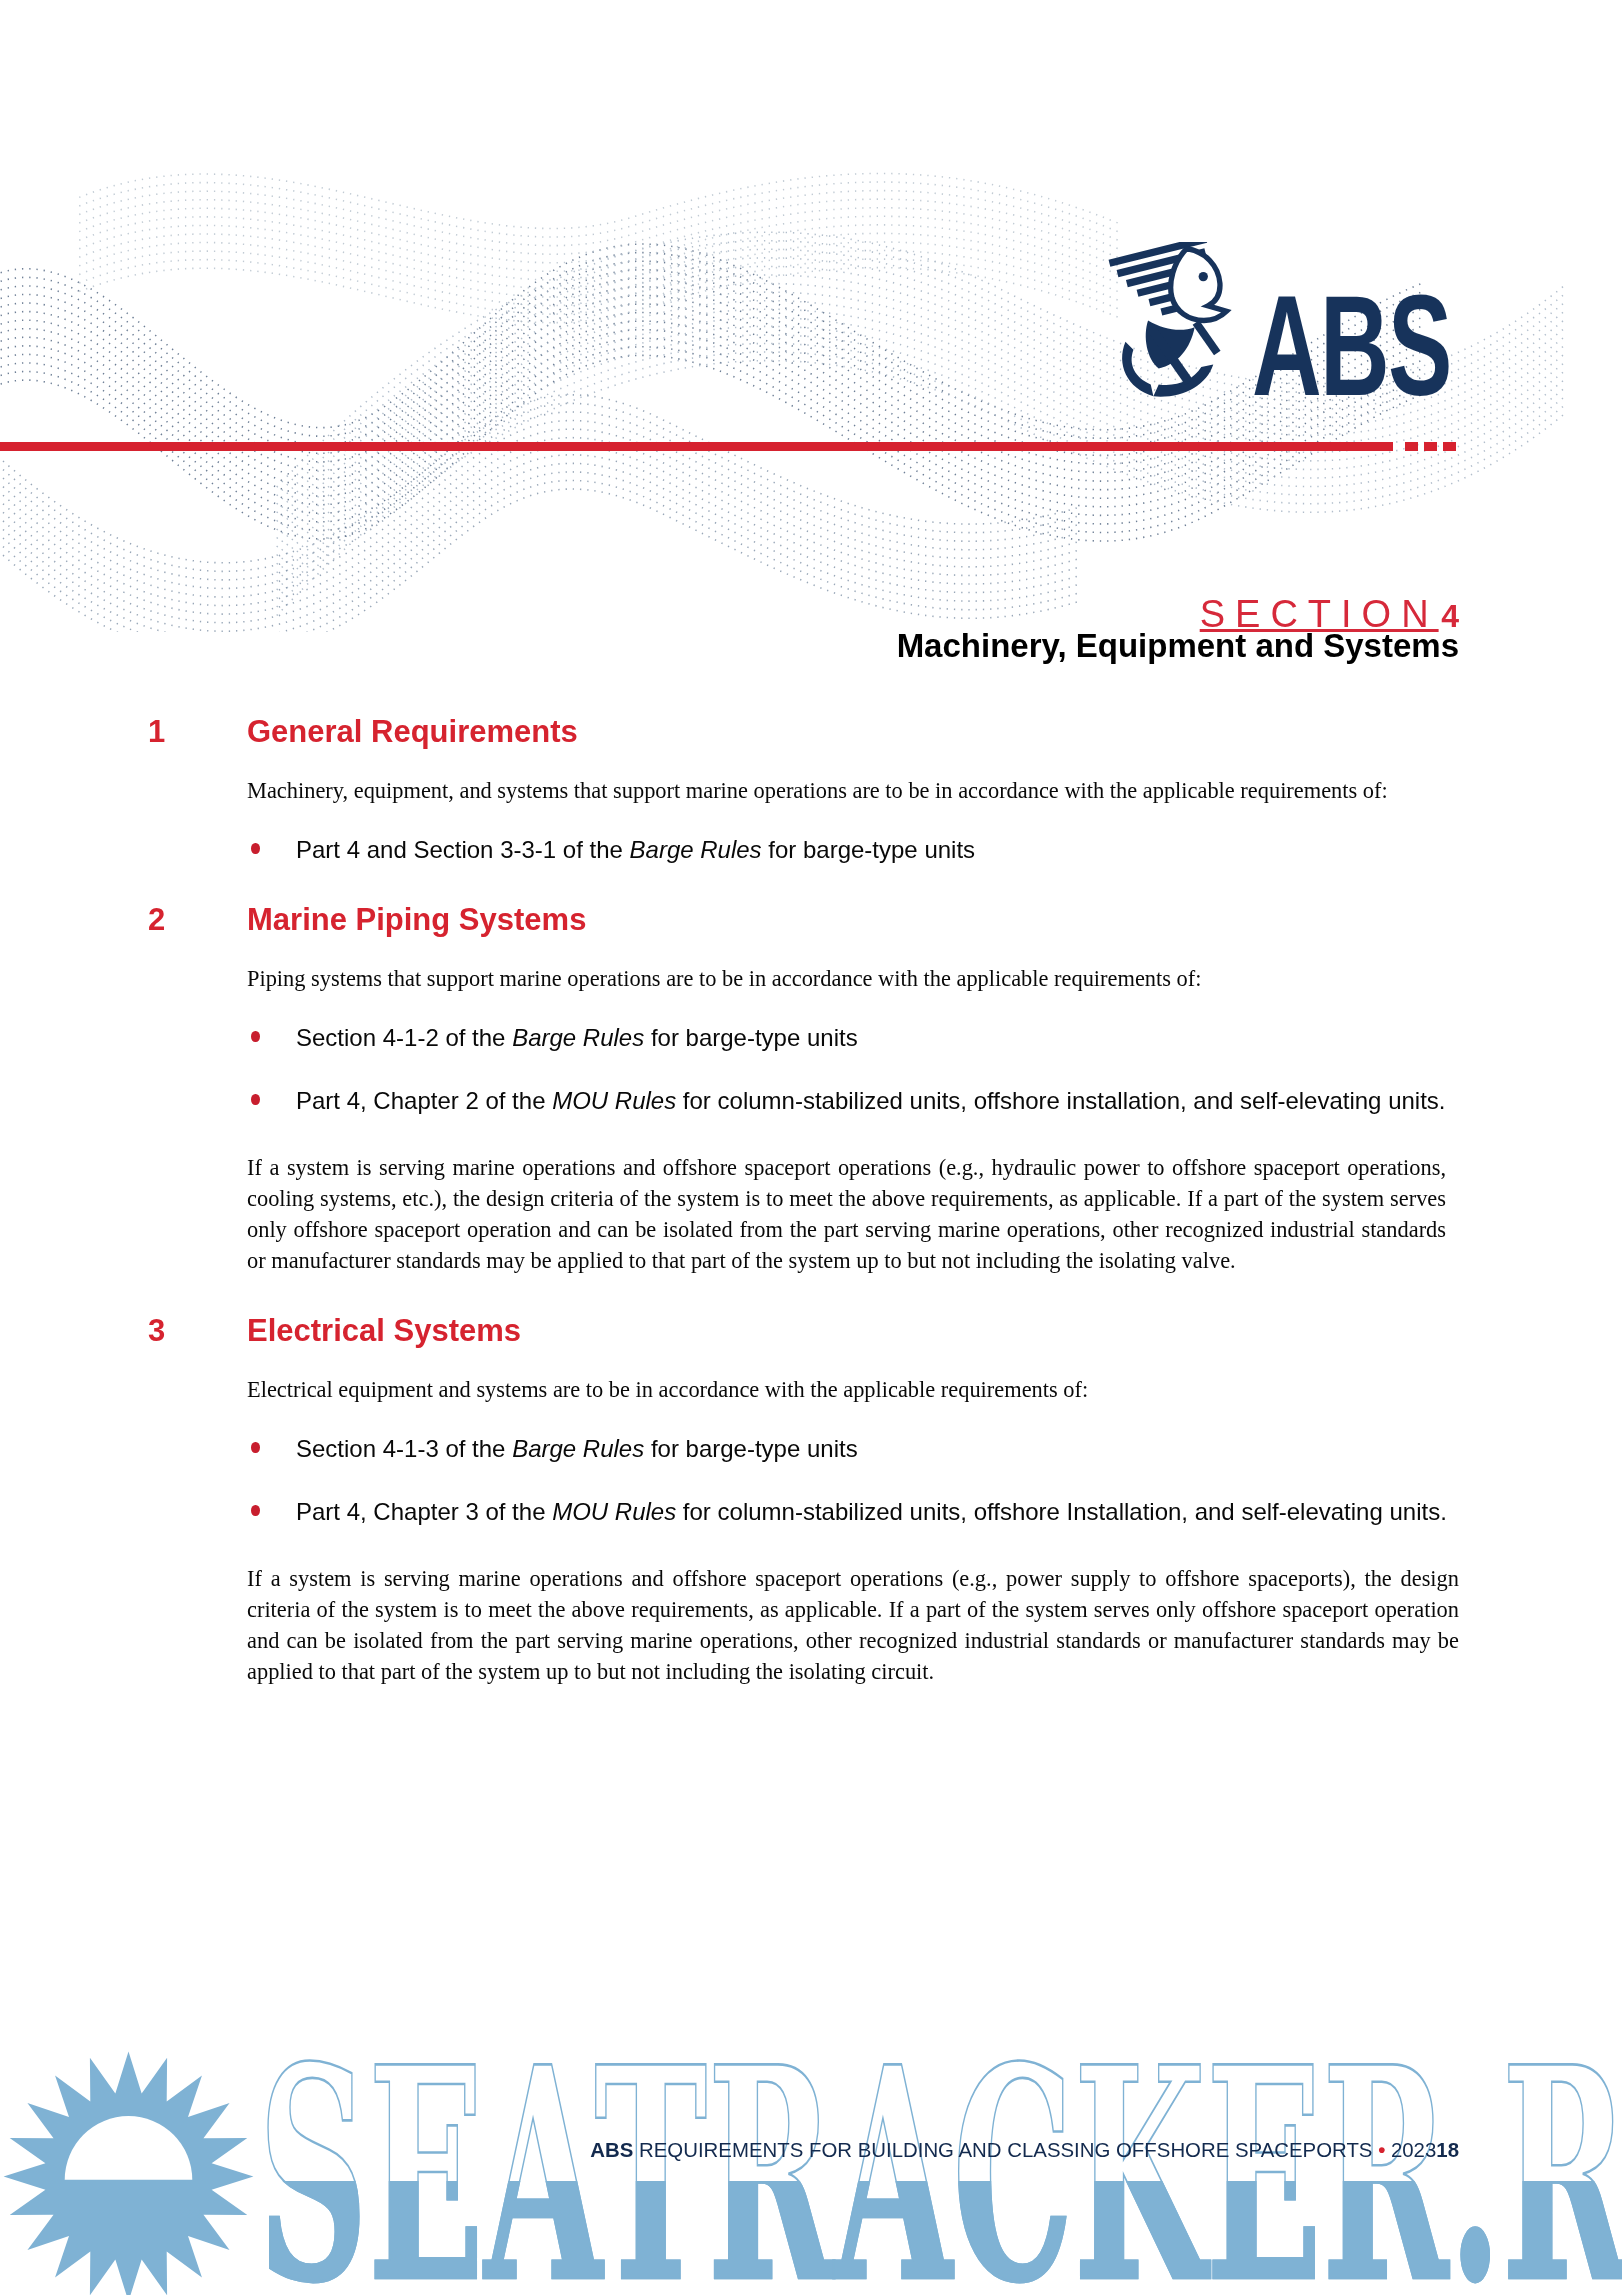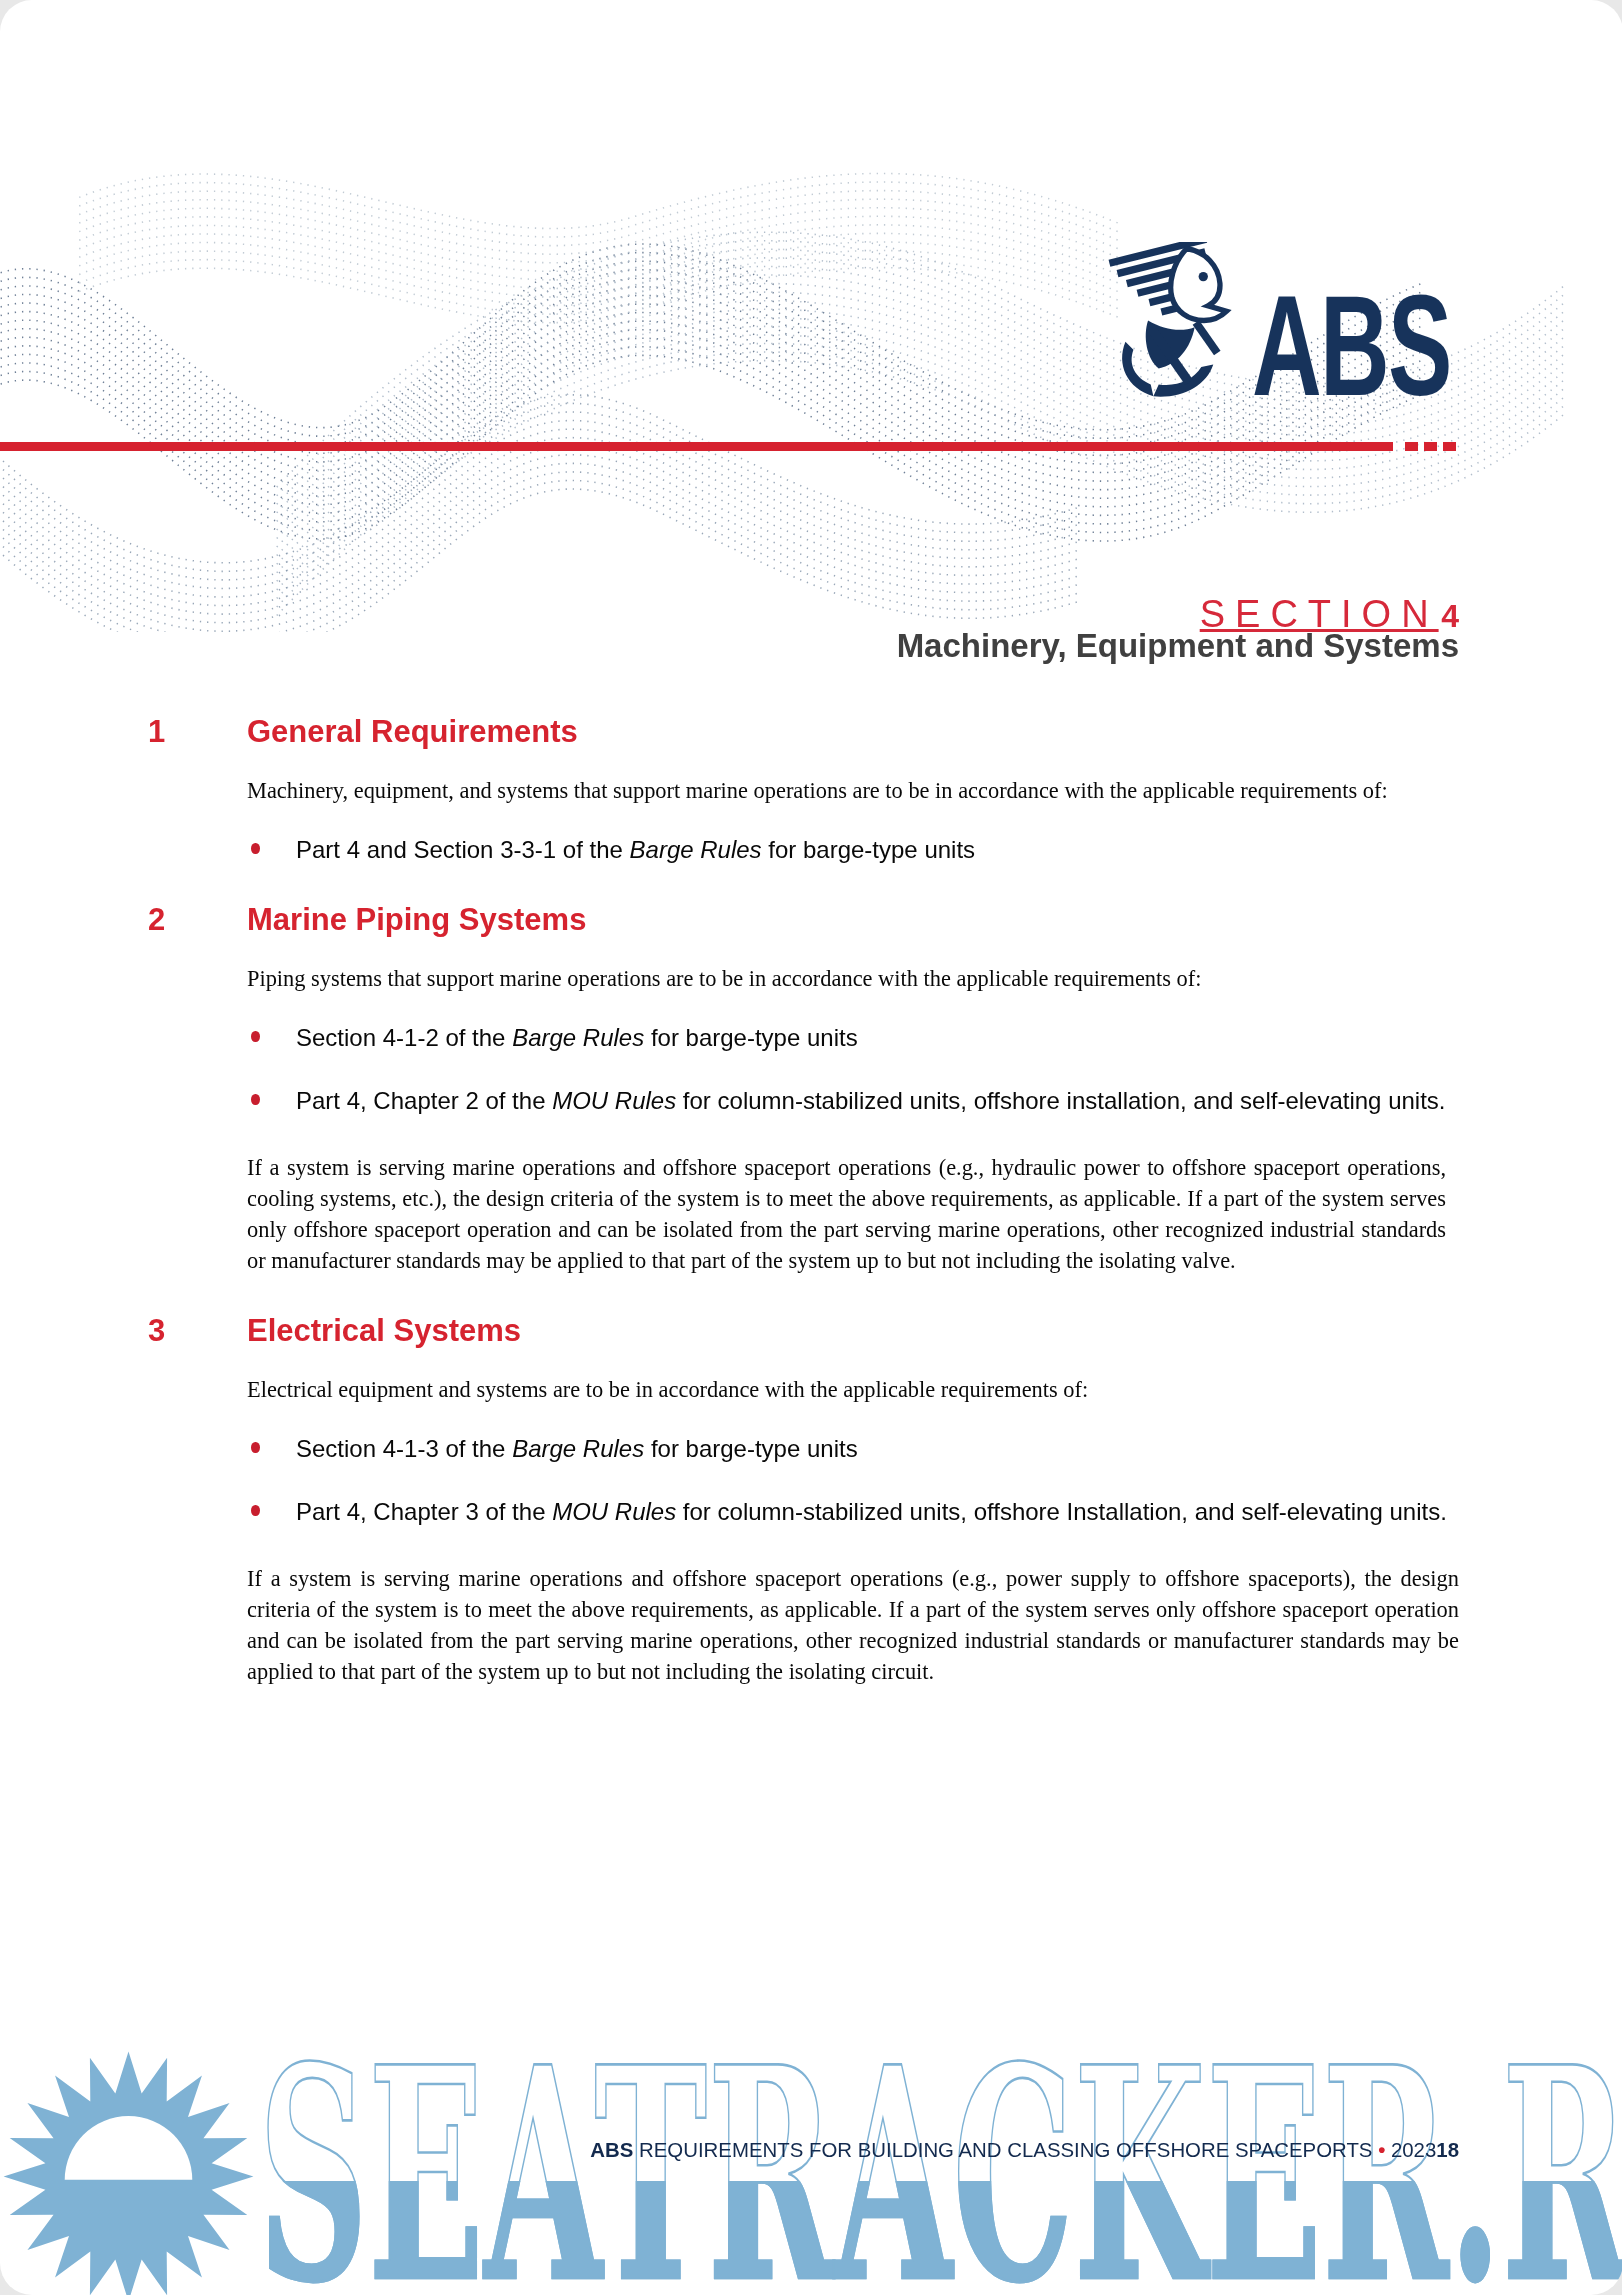--- a/index.html
+++ b/index.html
@@ -1,35 +1,35 @@
 <!DOCTYPE html>
 <html style="font-size:10.5px"><head>
 <meta charset="utf-8">
 <style>
   html,body{margin:0;padding:0;background:#e8e8e8;}
   .page{position:relative;width:1623px;height:2295px;background:#ffffff;overflow:hidden;
-        font-family:"Liberation Sans",sans-serif;border-radius:32px;}
+        font-family:"Liberation Sans",sans-serif;}
 
   
   .waves{position:absolute;left:0;top:92px;width:1623px;height:540px;pointer-events:none;}
 
   .logo{position:absolute;left:1108px;top:242px;display:flex;align-items:flex-start;}
   .eagle{width:140px;height:163px;flex:0 0 auto;}
   .wordmark{font-weight:bold;font-size:142px;line-height:105px;color:#17335B;
             letter-spacing:-2.6px;transform:scaleX(.68);transform-origin:left top;
             margin-left:4px;margin-top:51px;}
 
   .red-rule{position:absolute;top:442px;left:0;width:1393px;height:8.6px;background:#D6222F;}
   .red-dashes{position:absolute;top:442px;left:1405px;display:flex;gap:6px;}
   .red-dashes span{display:block;width:13px;height:8.6px;background:#D6222F;}
 
   .section-kicker{position:absolute;top:593px;right:164px;color:#D6293A;white-space:nowrap;}
   .section-kicker .lbl{font-size:38px;letter-spacing:10px;text-decoration:underline;}
   .section-kicker .num{font-size:32px;font-weight:bold;letter-spacing:0;margin-left:2.6px;}
-  .doc-title{position:absolute;top:627px;right:164px;font-size:33px;font-weight:bold;color:#404040;white-space:nowrap;}
+  .doc-title{position:absolute;top:627px;right:164px;font-size:33px;font-weight:bold;color:#000000;white-space:nowrap;}
 
   
   .content{position:absolute;left:247px;top:715px;width:1212px;color:#090909;}
   h2.sec-head{position:relative;font-size:31px;line-height:34px;font-weight:bold;color:#D6232F;
               margin:38px 0 26px 0;}
   h2.sec-head.first{margin-top:0;}
   .sec-num{position:absolute;left:-99px;top:0;}
   p.body{font-family:"Liberation Serif",serif;font-size:22.4px;line-height:31px;
          text-align:justify;margin:0 13px 28px 0;}
   p.body.outro{margin:0;}

